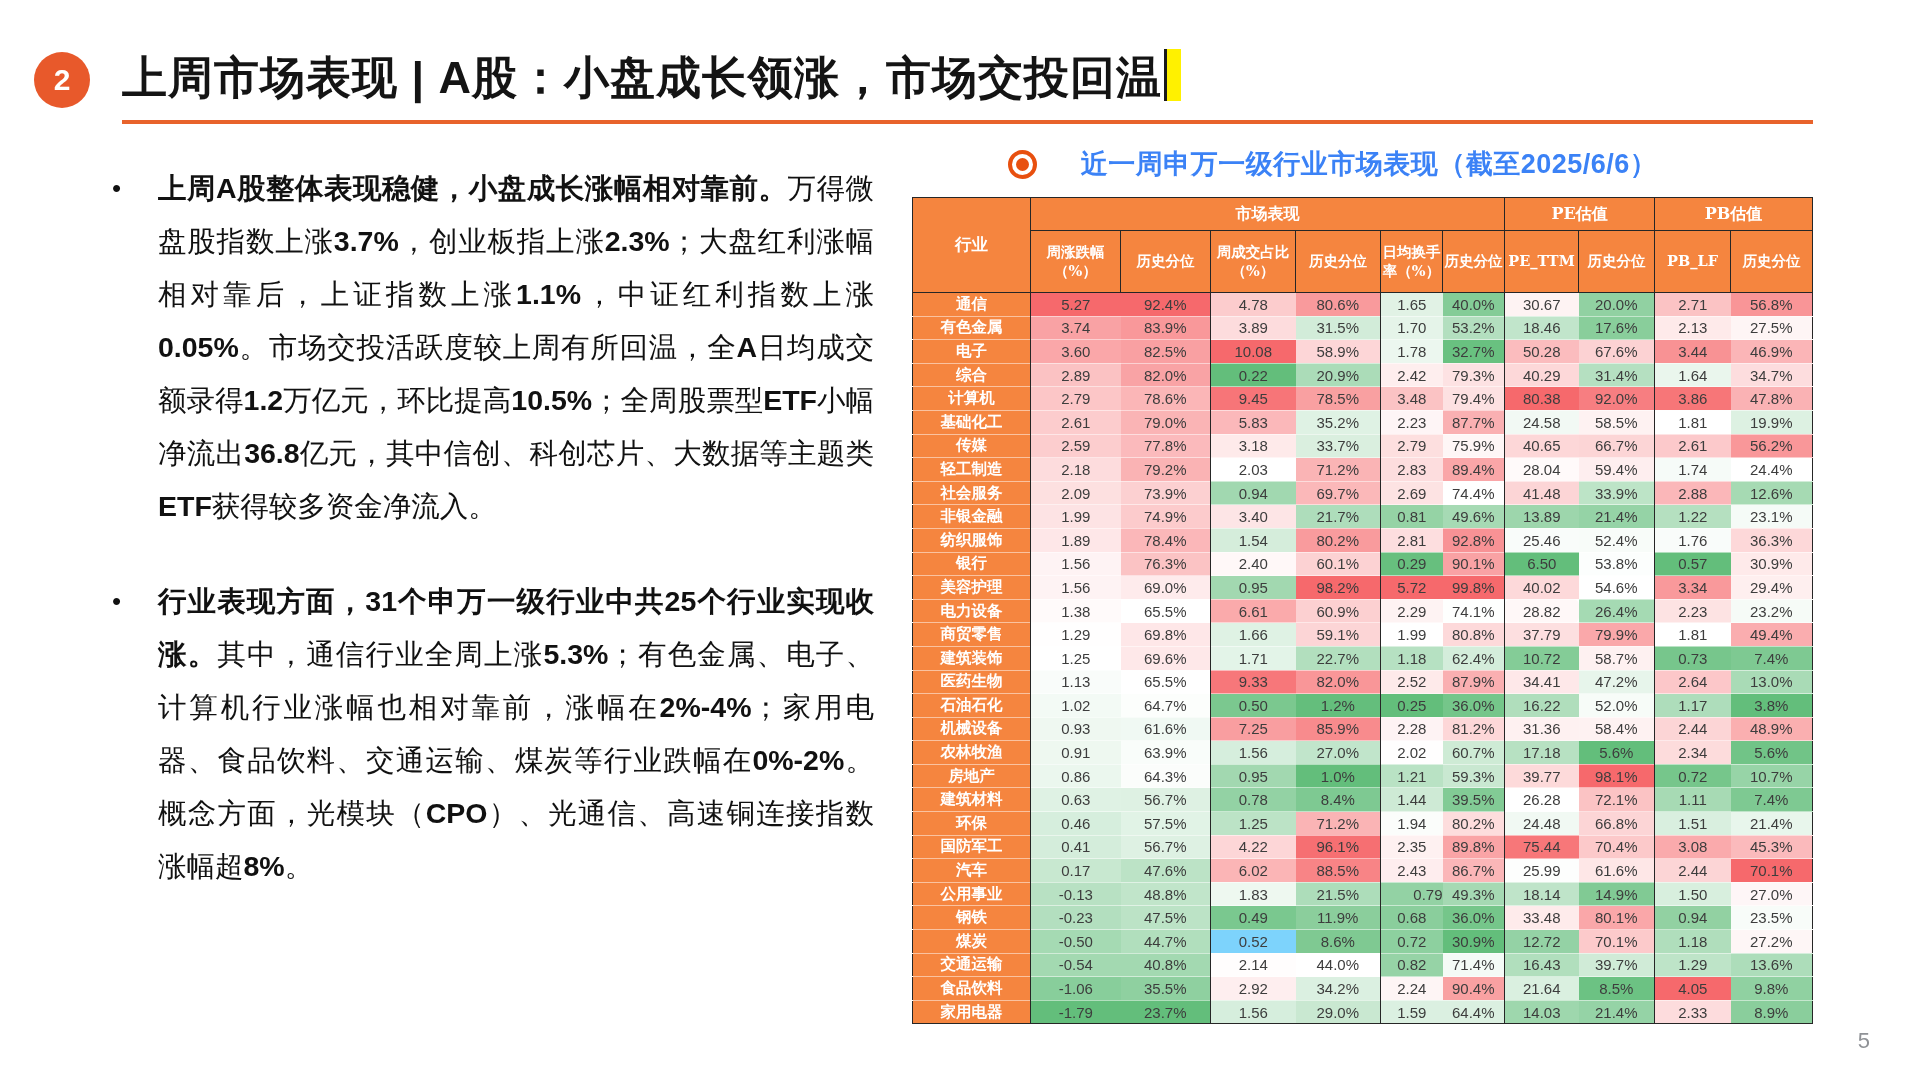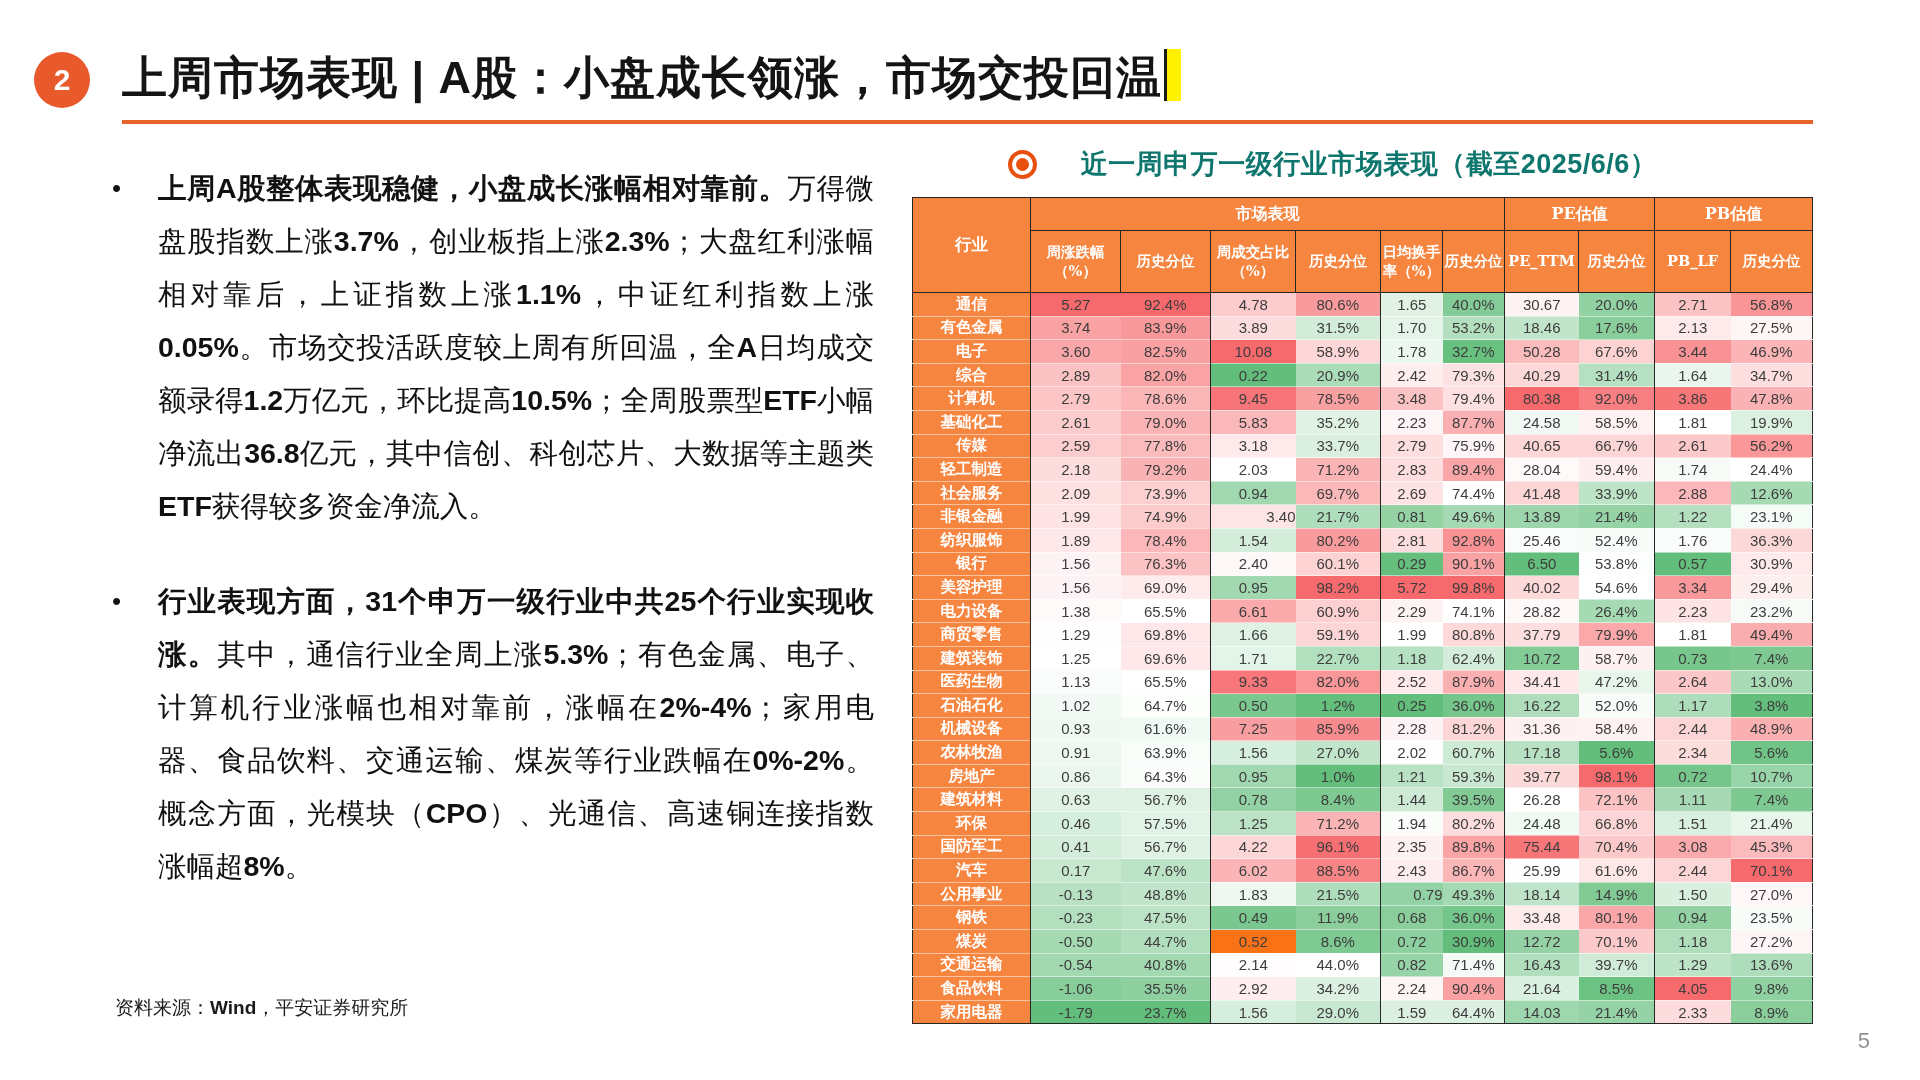--- a/index.html
+++ b/index.html
@@ -27,21 +27,21 @@
   
   .footnotes { position:absolute; left:115px; top:993px; font-size:19px; color:#1a1a1a; line-height:1.55; }
   .page-num { position:absolute; right:50px; top:1028px; font-size:22px; color:#8f9296; }
 
   
   .table-area { position:absolute; left:912px; top:146px; width:901px; }
   .table-title { display:flex; align-items:center; justify-content:center; margin-left:-60px; }
   .bullseye { width:29px; height:29px; border:4px solid #E8500F; border-radius:50%;
               display:flex; align-items:center; justify-content:center; margin-right:44px; flex:0 0 29px; }
   .bullseye i { display:block; width:13px; height:13px; background:#E8500F; border-radius:50%; }
-  .table-title-text { font-size:27px; font-weight:bold; color:#0f766e; letter-spacing:0.5px; }
+  .table-title-text { font-size:27px; font-weight:bold; color:#3b82f6; letter-spacing:0.5px; }
 
   table.perf { border-collapse:collapse; table-layout:fixed; width:901px; margin-top:15px;
                border:1.5px solid #262626; }
   table.perf th { background:#F5853F; color:#ffffff; font-weight:600; border:1.2px solid #262626;
                   font-family:"DejaVu Serif","Liberation Serif",serif; }
   th.group { height:33px; font-size:16px; }
   th.sub   { height:62px; font-size:14.5px; line-height:1.3; padding:2px 1px; vertical-align:middle; text-align:center; }
   th.ind-h { font-size:16.5px; }
   tbody td { height:23.6px; font-size:15px; text-align:center; vertical-align:middle;
              color:#3d3d3d; border-top:1px solid rgba(255,255,255,.5); padding:0; }
@@ -227,21 +227,21 @@
             <td class="pair-end" style="background: rgb(255, 255, 255);">74.4%</td>
             <td class="" style="background: rgb(252, 213, 214);">41.48</td>
             <td class="pair-end" style="background: rgb(189, 228, 199);">33.9%</td>
             <td class="" style="background: rgb(251, 183, 185);">2.88</td>
             <td class="" style="background: rgb(166, 218, 179);">12.6%</td>
           </tr>
           <tr>
             <td class="ind">非银金融</td>
             <td class="" style="background: rgb(253, 227, 228);">1.99</td>
             <td class="pair-end" style="background: rgb(252, 203, 204);">74.9%</td>
-            <td class="" style="background: rgb(253, 229, 230); text-align: right;">3.40</td>
+            <td class="" style="background: rgb(253, 229, 230);">3.40</td>
             <td class="pair-end" style="background: rgb(174, 221, 187);">21.7%</td>
             <td class="" style="background: rgb(149, 211, 165);">0.81</td>
             <td class="pair-end" style="background: rgb(166, 218, 180);">49.6%</td>
             <td class="" style="background: rgb(157, 214, 172);">13.89</td>
             <td class="pair-end" style="background: rgb(149, 211, 166);">21.4%</td>
             <td class="" style="background: rgb(181, 224, 192);">1.22</td>
             <td class="" style="background: rgb(245, 251, 247);">23.1%</td>
           </tr>
           <tr>
             <td class="ind">纺织服饰</td>
@@ -461,21 +461,21 @@
             <td class="pair-end" style="background: rgb(117, 198, 138);">36.0%</td>
             <td class="" style="background: rgb(254, 235, 235);">33.48</td>
             <td class="pair-end" style="background: rgb(250, 167, 169);">80.1%</td>
             <td class="" style="background: rgb(146, 209, 162);">0.94</td>
             <td class="" style="background: rgb(248, 252, 249);">23.5%</td>
           </tr>
           <tr>
             <td class="ind">煤炭</td>
             <td class="" style="background: rgb(165, 218, 179);">-0.50</td>
             <td class="pair-end" style="background: rgb(177, 223, 189);">44.7%</td>
-            <td class="" style="background: #f97316;">0.52</td>
+            <td class="" style="background: #7dd3fc;">0.52</td>
             <td class="pair-end" style="background: rgb(127, 201, 146);">8.6%</td>
             <td class="" style="background: rgb(141, 208, 159);">0.72</td>
             <td class="pair-end" style="background: rgb(99, 190, 123);">30.9%</td>
             <td class="" style="background: rgb(148, 210, 165);">12.72</td>
             <td class="pair-end" style="background: rgb(252, 202, 203);">70.1%</td>
             <td class="" style="background: rgb(176, 222, 188);">1.18</td>
             <td class="" style="background: rgb(254, 246, 246);">27.2%</td>
           </tr>
           <tr>
             <td class="ind">交通运输</td>
@@ -514,18 +514,17 @@
             <td class="" style="background: rgb(158, 215, 173);">14.03</td>
             <td class="pair-end" style="background: rgb(149, 211, 166);">21.4%</td>
             <td class="" style="background: rgb(253, 220, 221);">2.33</td>
             <td class="" style="background: rgb(138, 206, 156);">8.9%</td>
           </tr>
         </tbody>
       </table>
   </div>
 
   <div class="footnotes" id="footnotes">
-      <div><span>资料来源：</span><b>Wind</b><span>，平安证券研究所</span></div>
     </div>
 
   <div class="page-num">5</div>
 
 </div>
 
 </body></html>

